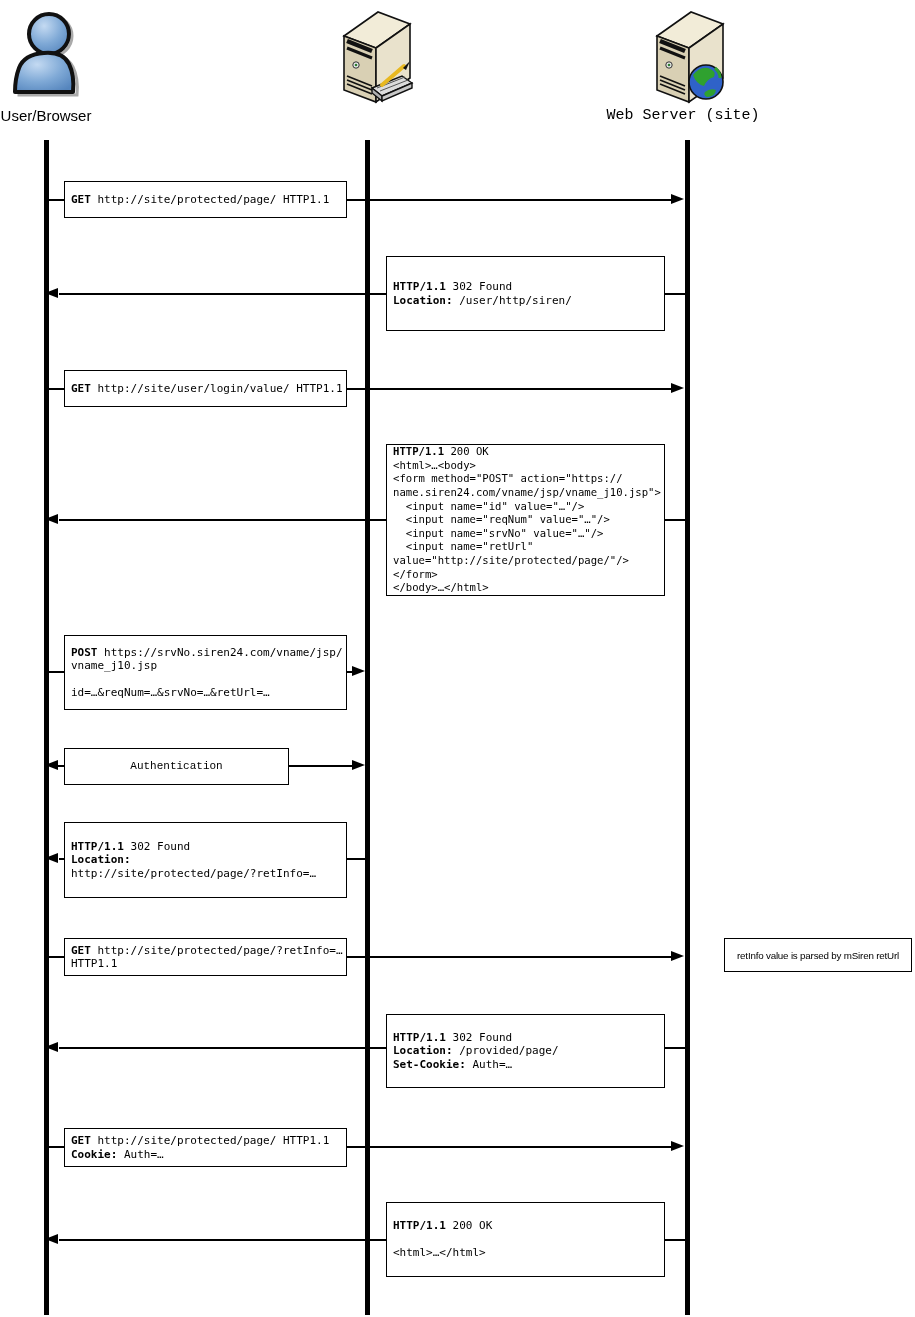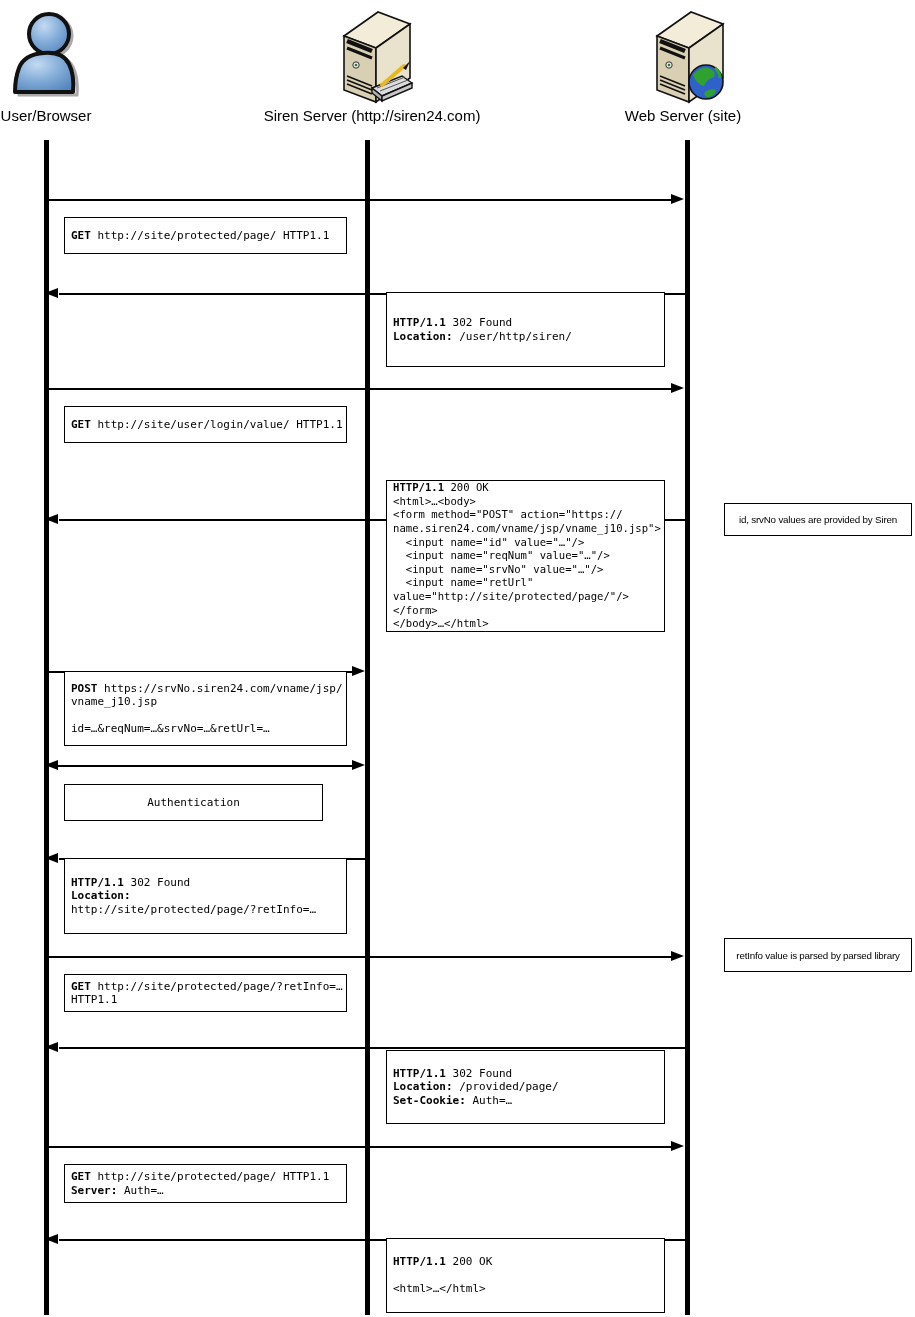--- a/index.html
+++ b/index.html
@@ -17,21 +17,21 @@
   .line{position:absolute;height:1.5px;background:#000;z-index:1;}
   .head{position:absolute;width:0;height:0;z-index:3;}
   .head-r{border-top:5.5px solid transparent;border-bottom:5.5px solid transparent;border-left:13px solid #000;}
   .head-l{border-top:5.5px solid transparent;border-bottom:5.5px solid transparent;border-right:13px solid #000;}
 
   
   .msgbox{position:absolute;background:#fff;border:1px solid #000;box-sizing:border-box;
           display:flex;flex-direction:column;justify-content:center;
           padding:1px 3px 1px 6px;z-index:2;
           font-family:"DejaVu Sans Mono","Liberation Mono",monospace;
-          font-size:11px;line-height:13.5px;margin-top:36px;}
+          font-size:11px;line-height:13.5px;}
   .msgbox .ln{white-space:pre;}
   .msgbox .b{font-weight:bold;}
   .msgbox.center{align-items:center;padding-left:3px;}
   .msgbox.small{font-size:10.6px;line-height:13.6px;}
 
   
   .note{position:absolute;background:#fff;border:1px solid #000;box-sizing:border-box;
         display:flex;align-items:center;justify-content:center;text-align:center;
         font-size:9.8px;letter-spacing:-0.2px;z-index:2;}
 </style>
@@ -71,41 +71,40 @@
       <path d="M17,82 L42,92" stroke="#111" stroke-width="1.6"></path>
       <polygon points="42,86 72,74 82,81 52,94" fill="#dcdcdc" stroke="#111" stroke-width="1.4"></polygon>
       <polygon points="42,86 52,94 52,99 42,91" fill="#b0b0b0" stroke="#111" stroke-width="1.4"></polygon>
       <polygon points="52,94 82,81 82,86 52,99" fill="#c8c8c8" stroke="#111" stroke-width="1.4"></polygon>
       <path d="M47,86 L75,75" stroke="#555" stroke-width="1"></path>
       <path d="M50,89 L78,78" stroke="#555" stroke-width="1"></path>
       <path d="M52,83 L74,64" stroke="#e8b820" stroke-width="4" stroke-linecap="round"></path>
       <polygon points="73,66 80,59 76,68" fill="#111"></polygon>
     </svg>
   </div>
-  <div class="actor-label" style="left:212px;width:320px;">Siren Server (http://siren24.com)</div>
 
   <div class="actor-icon" style="left:643px;top:2px;">
     <svg width="84" height="104" viewBox="0 0 84 104">
       <polygon points="14,34 48,10 80,22 46,46" fill="#f2ecd8" stroke="#111" stroke-width="1.6"></polygon>
       <polygon points="14,34 46,46 46,100 14,88" fill="#d9d0b4" stroke="#111" stroke-width="1.6"></polygon>
       <polygon points="46,46 80,22 80,76 46,100" fill="#e9e2cc" stroke="#111" stroke-width="1.6"></polygon>
       <path d="M17,39 L42,49" stroke="#111" stroke-width="4.5"></path>
       <path d="M17,46 L42,56" stroke="#111" stroke-width="3"></path>
       <circle cx="26" cy="63" r="3.2" fill="#e8e8e8" stroke="#333" stroke-width="1"></circle>
       <circle cx="26" cy="63" r="1.3" fill="#2e7d32"></circle>
       <path d="M17,74 L42,84" stroke="#111" stroke-width="1.6"></path>
       <path d="M17,78 L42,88" stroke="#111" stroke-width="1.6"></path>
       <path d="M17,82 L42,92" stroke="#111" stroke-width="1.6"></path>
       <circle cx="63" cy="80" r="17" fill="#2f62c8" stroke="#111" stroke-width="1.6"></circle>
       <path d="M50,73 q7,-9 15,-7 q9,3 6,9 q-7,2 -10,9 q-8,-2 -11,-11 z" fill="#2fa12f"></path>
       <path d="M62,90 q5,-4 11,-2 q-1,7 -9,7 q-4,-2 -2,-5 z" fill="#2fa12f"></path>
       <path d="M72,66 q5,4 5,10" stroke="#2fa12f" stroke-width="3" fill="none"></path>
     </svg>
   </div>
-  <div class="actor-label" style="left:523px;width:320px;">Web Server (site)</div>
+  <div class="actor-label" style="left:523px;width:320px;font-family:Liberation Mono, monospace;">Web Server (site)</div>
 
   <div class="lifeline" style="left:44px;"></div>
   <div class="lifeline" style="left:365px;"></div>
   <div class="lifeline" style="left:685px;"></div>
 
   <div class="line" style="left:48px;top:199px;width:624px;"></div>
   <div class="head head-r" style="left:671px;top:194px;"></div>
 
   <div class="line" style="left:59px;top:293px;width:626px;"></div>
   <div class="head head-l" style="left:45px;top:288px;"></div>
@@ -165,21 +164,21 @@
       <div class="ln"><span>&lt;/body&gt;…&lt;/html&gt;</span></div>
     </div>
 
   <div class="msgbox" style="left:64px;top:635px;width:283px;height:75px;">
       <div class="ln"><span class="b">POST</span><span> https://srvNo.siren24.com/vname/jsp/</span></div>
       <div class="ln"><span>vname_j10.jsp</span></div>
       <div class="ln">&nbsp;</div>
       <div class="ln"><span>id=…&amp;reqNum=…&amp;srvNo=…&amp;retUrl=…</span></div>
     </div>
 
-  <div class="msgbox center" style="left:64px;top:748px;width:259px;height:37px;">
+  <div class="msgbox center" style="left:64px;top:748px;width:225px;height:37px;font-family:Liberation Mono, monospace;">
       <div class="ln"><span>Authentication</span></div>
     </div>
 
   <div class="msgbox" style="left:64px;top:822px;width:283px;height:76px;">
       <div class="ln"><span class="b">HTTP/1.1</span><span> 302 Found</span></div>
       <div class="ln"><span class="b">Location:</span></div>
       <div class="ln"><span>http://site/protected/page/?retInfo=…</span></div>
     </div>
 
   <div class="msgbox" style="left:64px;top:938px;width:283px;height:38px;">
@@ -188,26 +187,25 @@
     </div>
 
   <div class="msgbox" style="left:386px;top:1014px;width:279px;height:74px;">
       <div class="ln"><span class="b">HTTP/1.1</span><span> 302 Found</span></div>
       <div class="ln"><span class="b">Location:</span><span> /provided/page/</span></div>
       <div class="ln"><span class="b">Set-Cookie:</span><span> Auth=…</span></div>
     </div>
 
   <div class="msgbox" style="left:64px;top:1128px;width:283px;height:39px;">
       <div class="ln"><span class="b">GET</span><span> http://site/protected/page/ HTTP1.1</span></div>
-      <div class="ln"><span class="b">Server:</span><span> Auth=…</span></div>
+      <div class="ln"><span class="b">Cookie:</span><span> Auth=…</span></div>
     </div>
 
   <div class="msgbox" style="left:386px;top:1202px;width:279px;height:75px;">
       <div class="ln"><span class="b">HTTP/1.1</span><span> 200 OK</span></div>
       <div class="ln">&nbsp;</div>
       <div class="ln"><span>&lt;html&gt;…&lt;/html&gt;</span></div>
     </div>
 
-  <div class="note" style="left:724px;top:503px;width:188px;height:33px;">id, srvNo values are provided by Siren</div>
-
-  <div class="note" style="left:724px;top:938px;width:188px;height:34px;">retInfo value is parsed by parsed library</div>
+
+  <div class="note" style="left:724px;top:938px;width:188px;height:34px;">retInfo value is parsed by mSiren retUrl</div>
 
 </div>
 
 </body></html>

